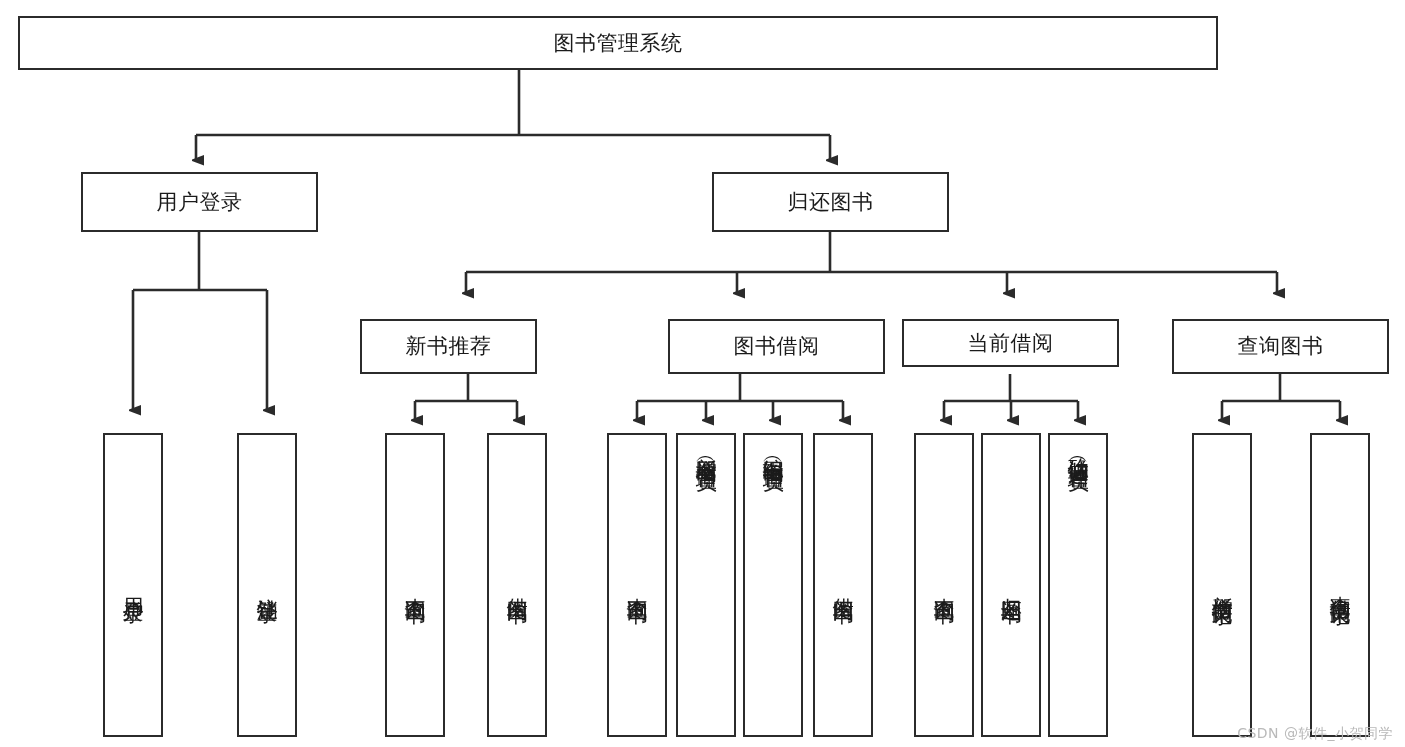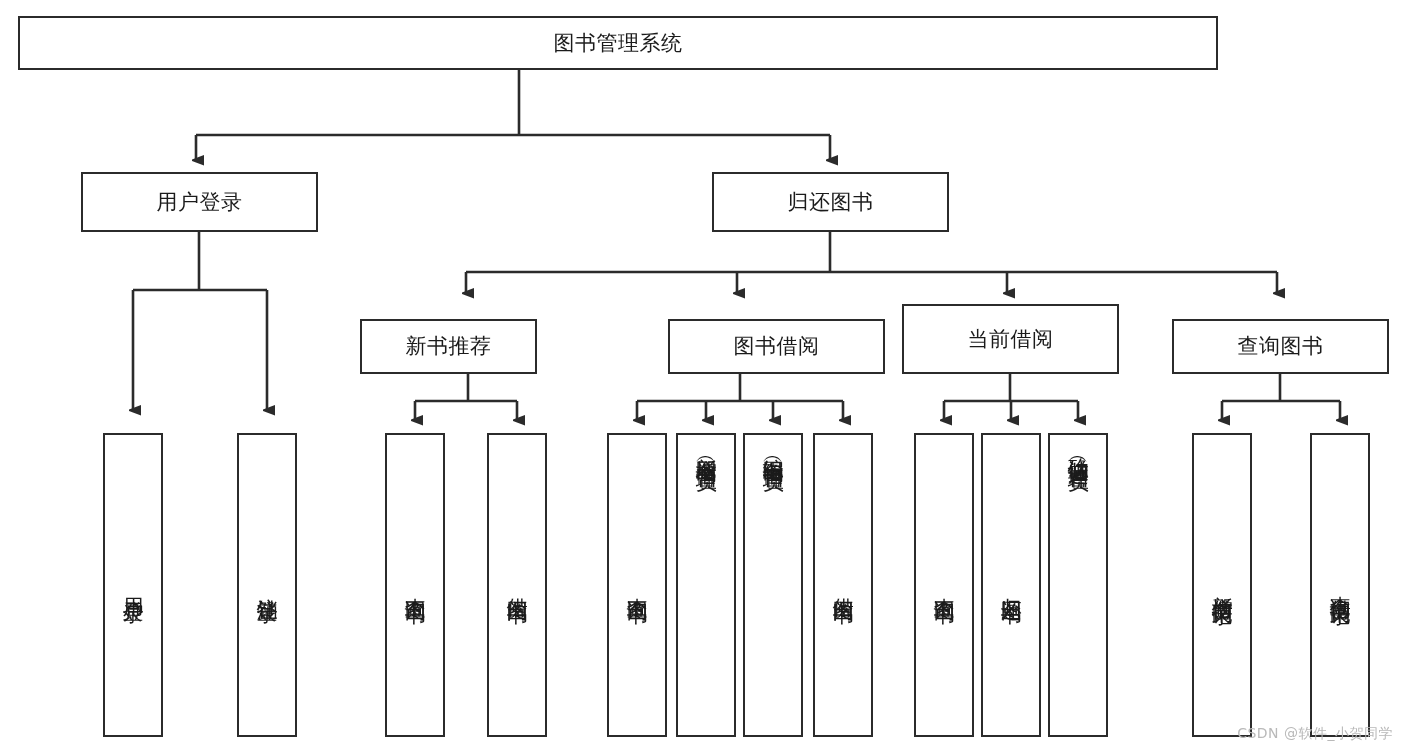--- a/index.html
+++ b/index.html
@@ -134,21 +134,21 @@
   <div class="node-box" style="left:712px; top:172px; width:237px; height:60px;">
     <span class="node-label">归还图书</span>
   </div>
 
   <div class="node-box" style="left:360px; top:319px; width:177px; height:55px;">
     <span class="node-label">新书推荐</span>
   </div>
   <div class="node-box" style="left:632px; top:319px; width:217px; height:55px;margin-left:36px;">
     <span class="node-label">图书借阅</span>
   </div>
-  <div class="node-box" style="left:902px; top:304px; width:217px; height:70px;">
+  <div class="node-box" style="left:902px; top:319px; width:217px; height:48px;">
     <span class="node-label">当前借阅</span>
   </div>
   <div class="node-box" style="left:1172px; top:319px; width:217px; height:55px;">
     <span class="node-label">查询图书</span>
   </div>
 
   <div class="node-box vertical center-v" style="left:103px; top:433px; width:60px; height:304px;">
     <span class="node-label">用户登录</span>
   </div>
   <div class="node-box vertical center-v" style="left:237px; top:433px; width:60px; height:304px;">

